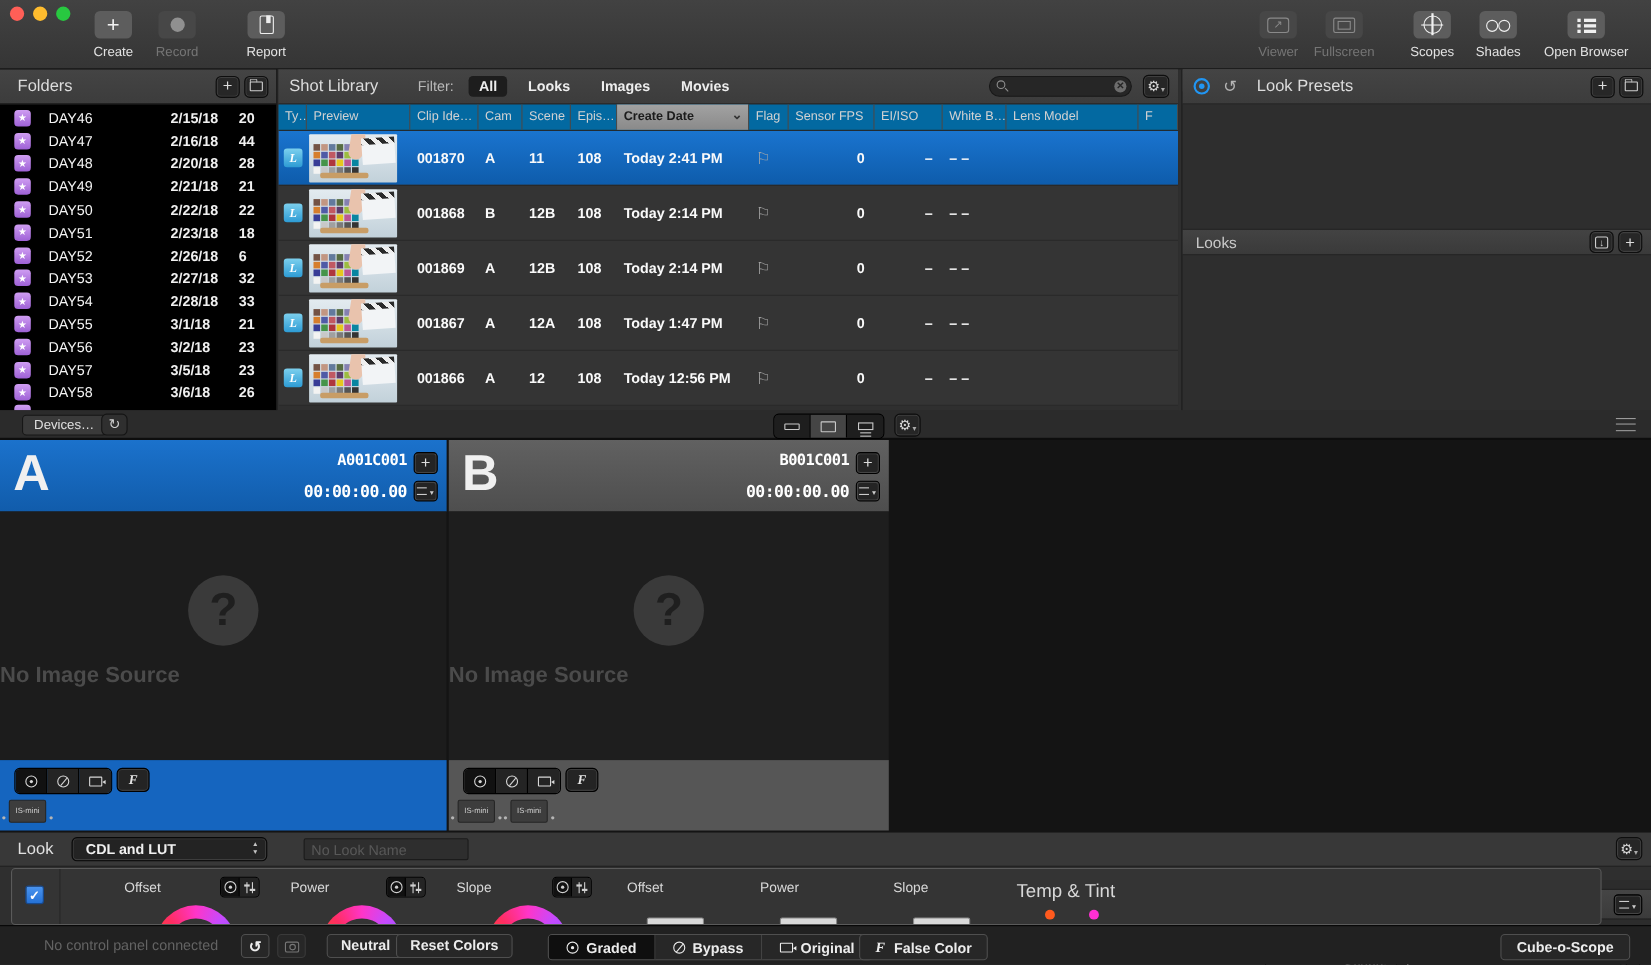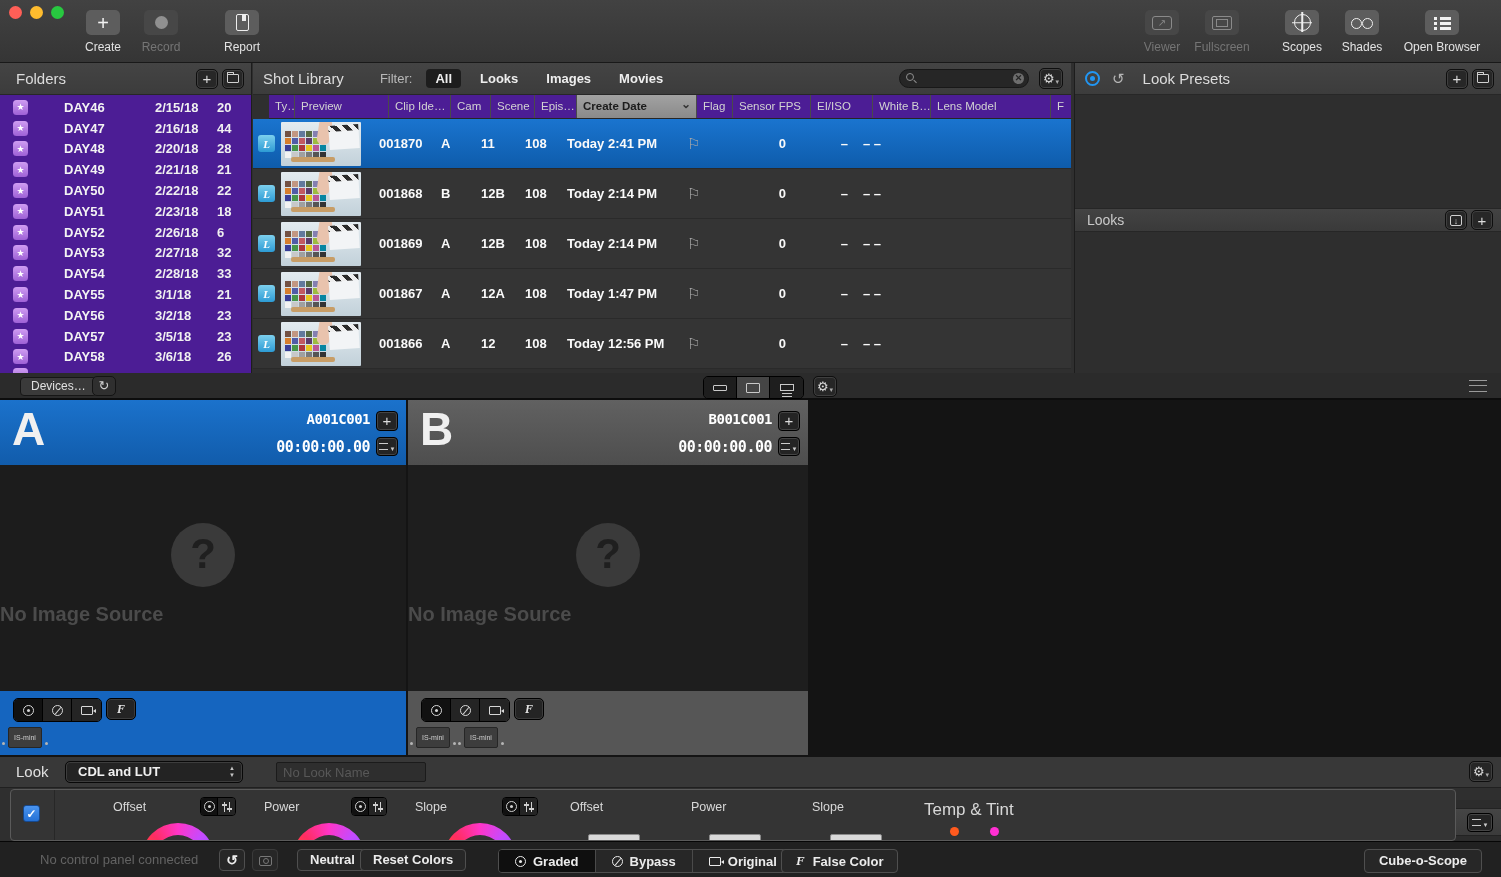--- a/index.html
+++ b/index.html
@@ -51,30 +51,30 @@
               border-bottom:1px solid #272727; display:flex; align-items:center; }
   .sec-title { font-size:15px; color:#dcdcdc; }
   .sq-btn { width:22px; height:20px; border-radius:5px; background:#272727; border:1px solid #0e0e0e;
             box-shadow:0 0 0 1px #3f3f3f inset; color:#dcdcdc; display:flex; align-items:center; justify-content:center;
             font-size:15px; line-height:1; }
   .i-folder { width:12px; height:9px; border:1.3px solid #d0d0d0; border-radius:1px; position:relative; }
   .i-folder::before { content:""; position:absolute; top:-3px; left:-1px; width:5px; height:2px;
       border:1.3px solid #d0d0d0; border-bottom:none; border-radius:1px 1px 0 0; }
 
   
-  .folders { position:absolute; left:0; top:63px; width:252px; height:310px; background:#4c1d95;
+  .folders { position:absolute; left:0; top:63px; width:252px; height:310px; background:#000000;
              border-right:1px solid #1d1d1d; overflow:hidden; }
   .folders .sec-head { left:0; top:0; width:100%; padding:0 8px; }
   .folders .sec-title { flex:1; padding-left:8px; }
   .folder-list { position:absolute; top:34px; left:0; width:100%; height:276px; overflow:hidden; }
   .folder-row { display:grid; grid-template-columns:44px 1fr 62px 34px; align-items:center; height:20.8px; }
   .star-ico { width:15px; height:15px; margin-left:13px; border-radius:3.5px;
               background:linear-gradient(#cf9df2,#9e61d6); display:flex; align-items:center; justify-content:center;
               color:#fff; font-size:9px; }
-  .folder-name { font-weight:700; color:#f3f3f3; font-size:13px;margin-left:20px; }
+  .folder-name { font-weight:400; color:#f3f3f3; font-size:13px; }
   .folder-date { color:#f0f0f0; font-size:13px; font-weight:700; }
   .folder-count { color:#f0f0f0; font-size:13px; font-weight:700; }
   .partial-star { position:absolute; left:13px; bottom:-10px; width:15px; height:15px; border-radius:3.5px;
                   background:linear-gradient(#cf9df2,#9e61d6); }
 
   
   .shotlib { position:absolute; left:253px; top:63px; width:818px; height:310px; background:#2f2f2f; overflow:hidden; }
   .shotlib .sec-head { left:0; top:0; width:100%; padding:0 8px; }
   .shotlib .sec-title { padding-left:2px; margin-right:36px; }
   .filter-label { color:#b9b9b9; margin-right:14px; }
@@ -87,21 +87,21 @@
   .i-mag { position:absolute; left:7px; top:4px; width:8px; height:8px; border:1.4px solid #8f8f8f; border-radius:50%; }
   .i-mag::after { content:""; position:absolute; left:6px; top:7px; width:4px; height:1.4px; background:#8f8f8f; transform:rotate(45deg); }
   .i-clear { position:absolute; right:5px; top:4px; width:11px; height:11px; border-radius:50%; background:#6d6d6d;
              color:#262626; font-size:9px; line-height:11px; text-align:center; font-weight:700; }
   .gear-btn { width:24px; height:21px; border-radius:5px; background:#262626; border:1px solid #0e0e0e;
               box-shadow:0 0 0 1px #3f3f3f inset; color:#d8d8d8; font-size:13px; display:flex; align-items:center;
               justify-content:center; gap:1px; }
   .gear-btn .mini-caret { font-size:7px; color:#aaa; margin-top:6px; }
 
   .lib-grid { display:grid; grid-template-columns:26px 94px 62px 40px 44px 42px 120px 36px 78px 62px 58px 120px 1fr; }
-  .lib-header { position:absolute; top:32px; left:16px; width:100%; height:24px; background:#4c1d95; border-bottom:1px solid #262626; }
+  .lib-header { position:absolute; top:32px; left:0; width:100%; height:24px; background:#0369a1; border-bottom:1px solid #262626; }
   .lib-header .th { color:#d2d2d2; font-size:11.5px; line-height:23px; padding-left:6px; border-right:1px solid #4a4a4a;
                     white-space:nowrap; overflow:hidden; position:relative; }
   .lib-header .th.selected { background:linear-gradient(#a2a2a2,#8a8a8a); color:#1c1c1c; font-weight:600; }
   .lib-header .th.selected::after { content:"⌄"; position:absolute; right:5px; top:-2px; color:#333; font-size:12px; }
   .lib-rows { position:absolute; top:56px; left:0; width:100%; height:254px; overflow:hidden; }
   .lib-row { height:50px; align-items:center; border-bottom:1px solid #2a2a2a; background:#343434; }
   .lib-row.selected { background:linear-gradient(#1a74cf,#0e5cab); }
   .lib-row .cell { color:#fafafa; font-size:13px; font-weight:700; padding-left:6px; white-space:nowrap; }
   .cell.r { text-align:right; padding-right:9px; }
   .type-badge { width:17px; height:17px; margin-left:5px; border-radius:3px;

